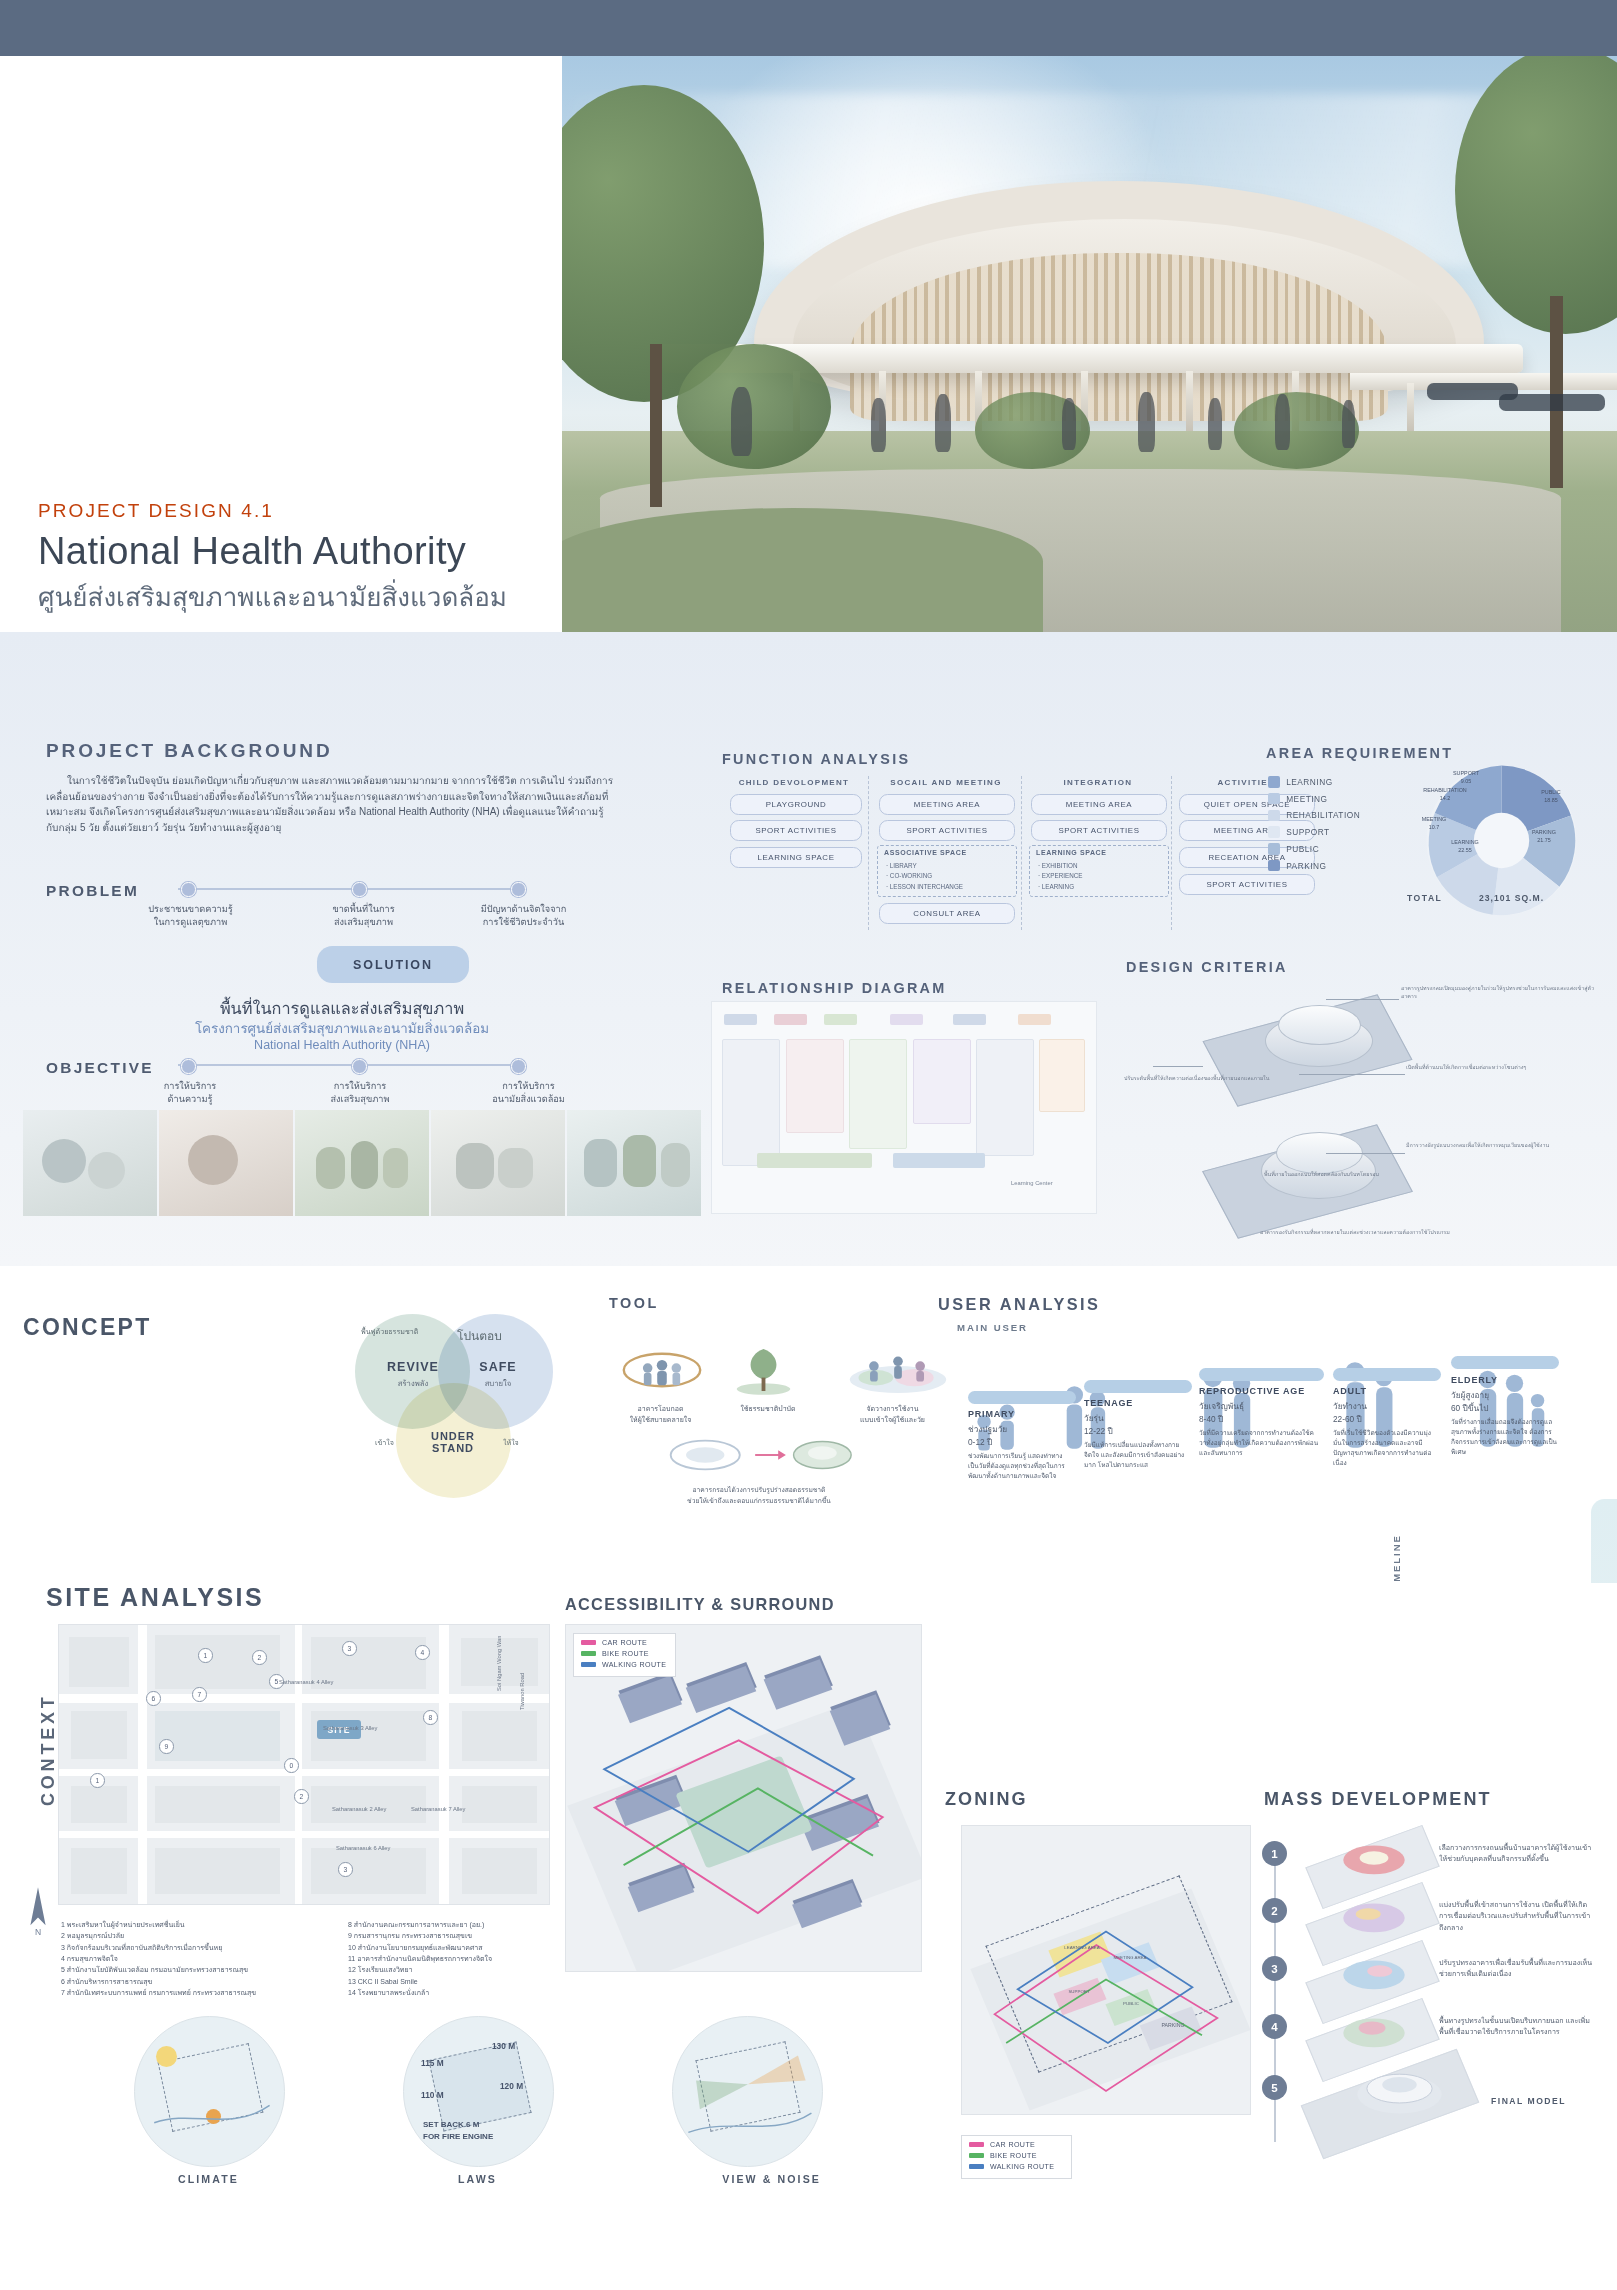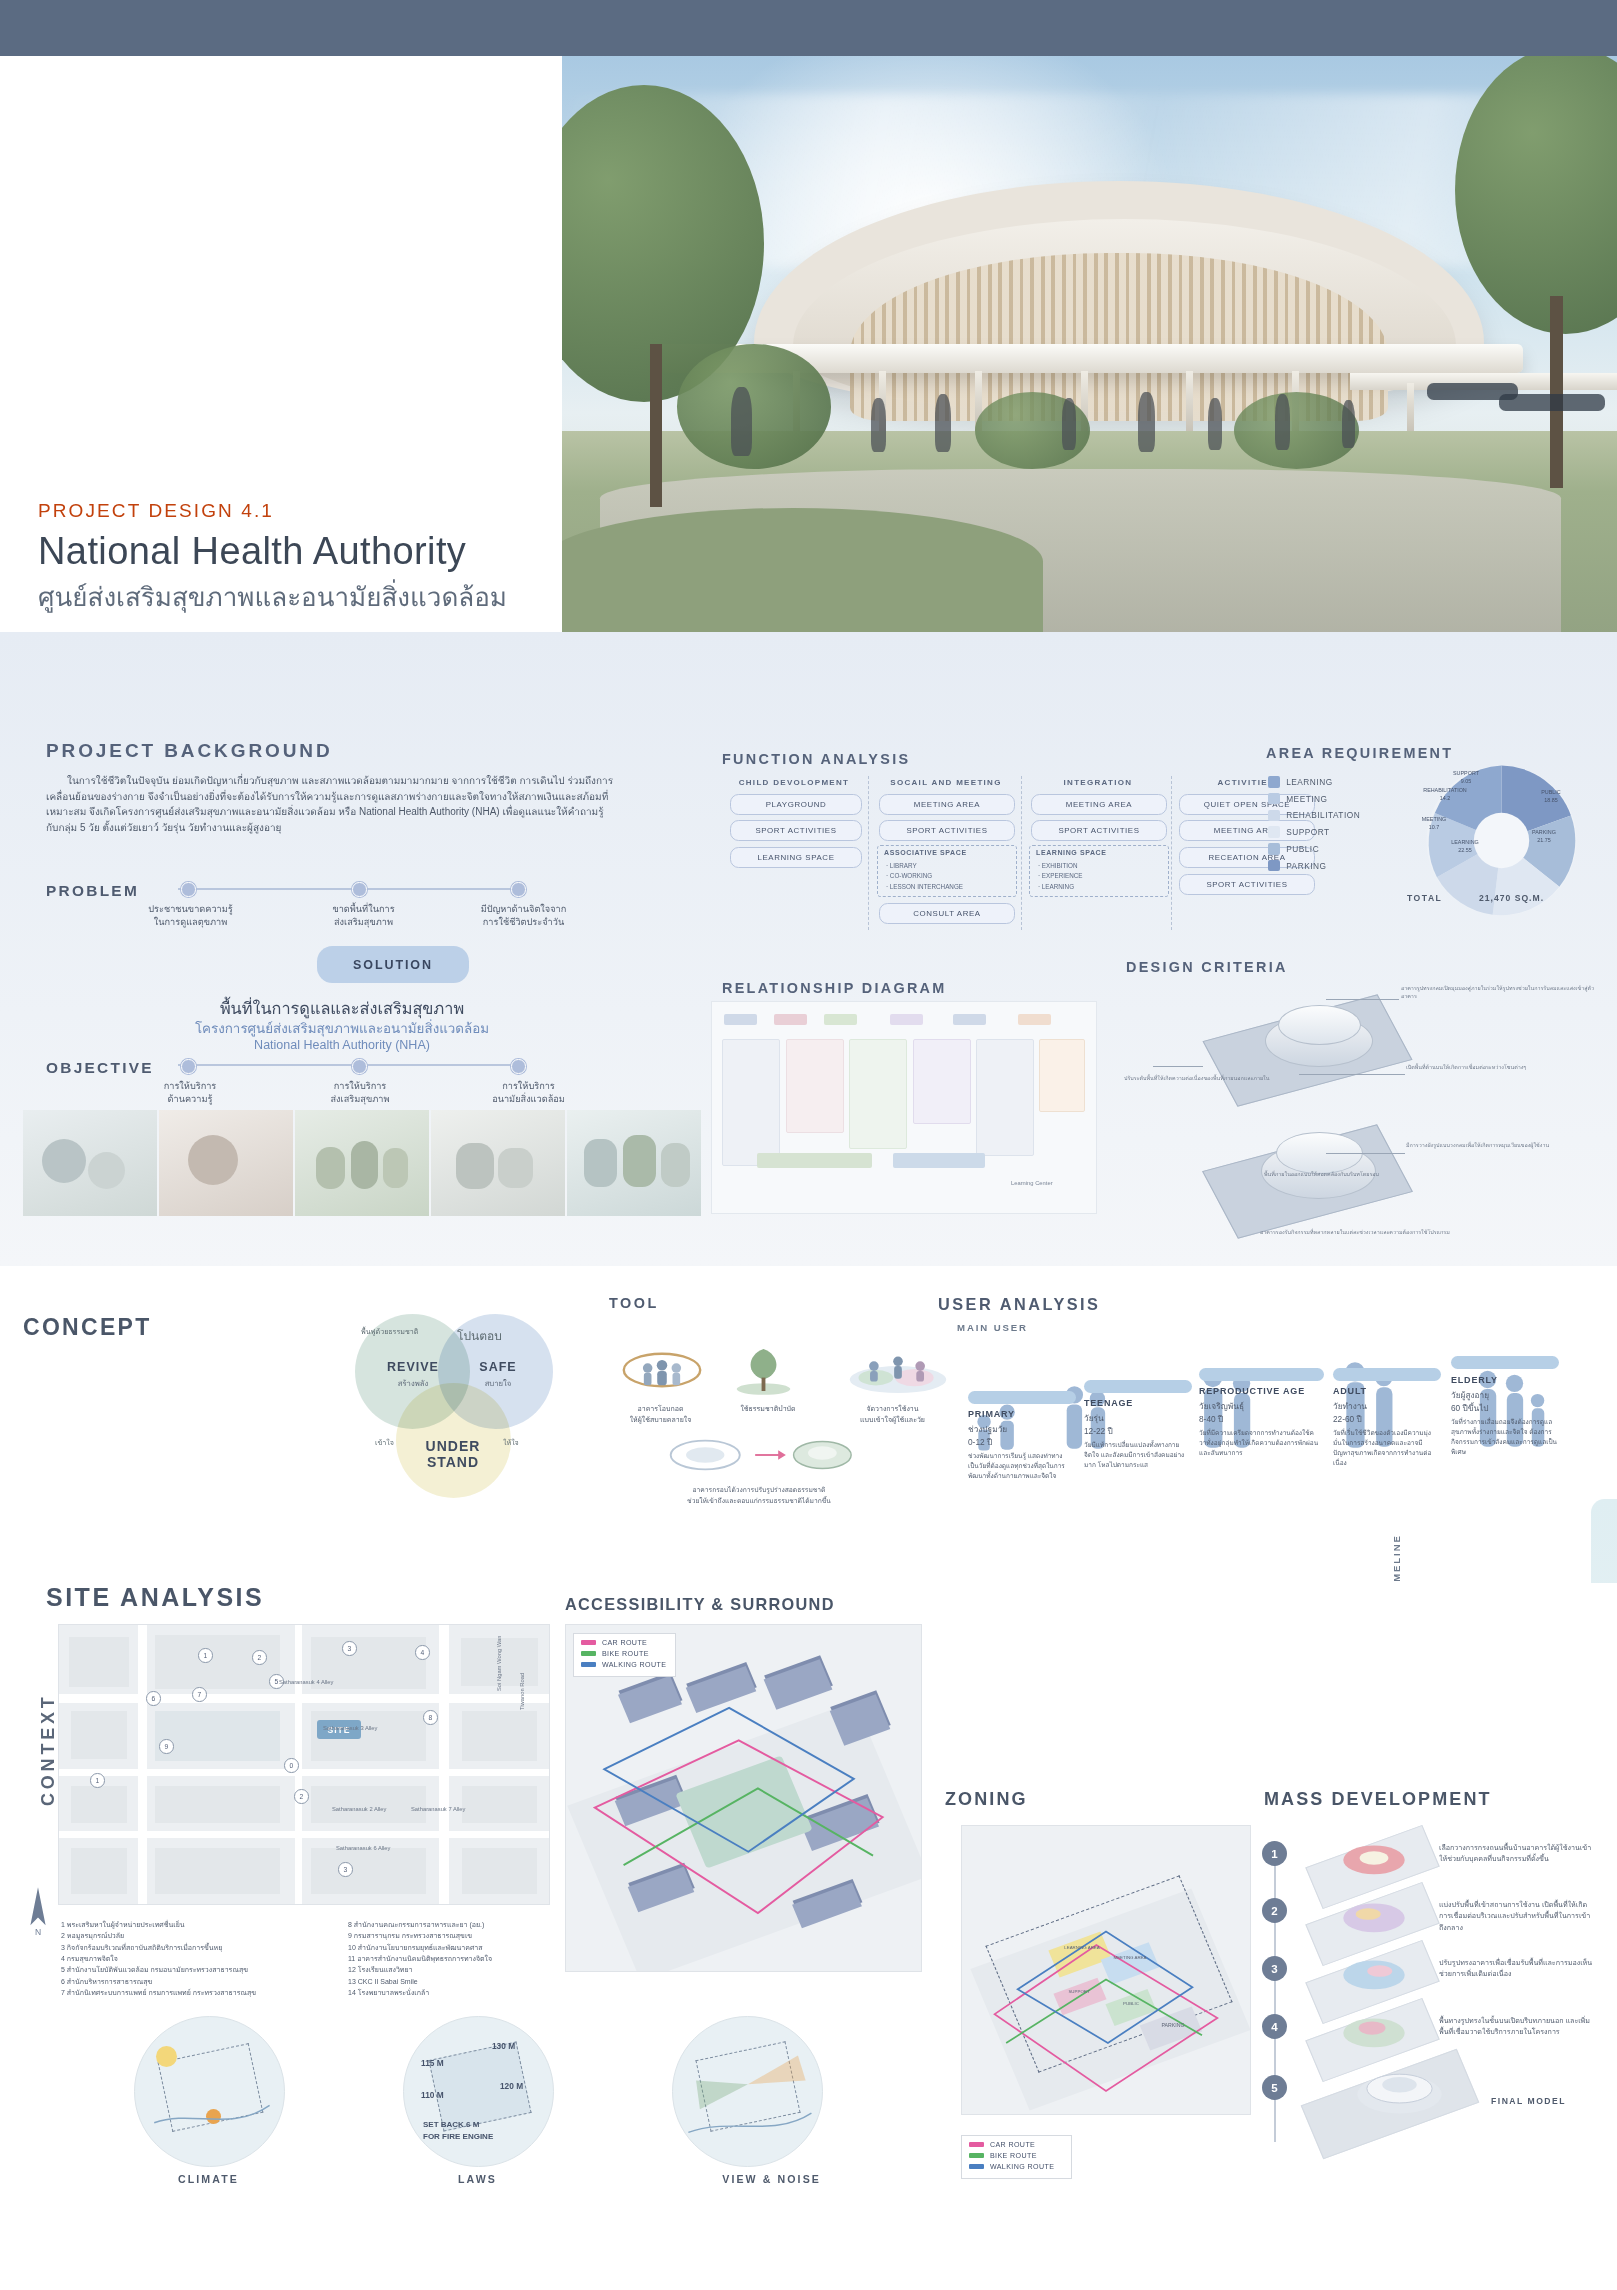--- a/index.html
+++ b/index.html
@@ -330,21 +330,21 @@
     <span>MEETING</span><br><span>10.7</span>
   </div>
   <div style="position:absolute;left:1439px;top:838px;font-size:5.4px;color:#46536b;text-align:center;width:52px;line-height:1.5;">
     <span>LEARNING</span><br><span>22.55</span>
   </div>
   <div style="position:absolute;left:1520px;top:828px;font-size:5.4px;color:#46536b;text-align:center;width:48px;line-height:1.5;">
     <span>PARKING</span><br><span>21.75</span>
   </div>
 
   <div style="position:absolute;left:1407px;top:893px;font-size:8.6px;letter-spacing:1.5px;color:#4f5a6c;font-weight:700;">TOTAL</div>
-  <div style="position:absolute;left:1479px;top:893px;font-size:8.6px;letter-spacing:1px;color:#4f5a6c;font-weight:700;">21,470 SQ.M.</div>
+  <div style="position:absolute;left:1479px;top:893px;font-size:8.6px;letter-spacing:1px;color:#4f5a6c;font-weight:700;">23,101 SQ.M.</div>
 
   <div style="position:absolute;left:722px;top:980px;" class="h-sec-sm">RELATIONSHIP DIAGRAM</div>
   <div style="position:absolute;left:711px;top:1001px;width:384px;height:211px;background:#f7f9fb;border:1px solid #e3e8ee;"></div>
   <div class="rel-cell" style="left:724px;top:1014px;width:33px;height:10.6px;background:#cfd9e8;"></div>
   <div class="rel-cell" style="left:774px;top:1014px;width:33px;height:10.6px;background:#e9cfd6;"></div>
   <div class="rel-cell" style="left:824px;top:1014px;width:33px;height:10.6px;background:#d8e6d3;"></div>
   <div class="rel-cell" style="left:890px;top:1014px;width:33px;height:10.6px;background:#e2dcee;"></div>
   <div class="rel-cell" style="left:953px;top:1014px;width:33px;height:10.6px;background:#cfd9e8;"></div>
   <div class="rel-cell" style="left:1018px;top:1014px;width:33px;height:10.6px;background:#f0ddcf;"></div>
   <div class="rel-cell" style="left:722px;top:1039px;width:56px;height:125px;background:#eef1f6;border:1px solid #dde3ec;"></div>
@@ -393,21 +393,21 @@
   <div style="position:absolute;left:457px;top:1326px;font-size:12px;color:#5c6a70;">โปนตอบ</div>
   <div class="venn-lab" style="left:363px;top:1360px;width:100px;">
     <b>REVIVE</b>
     <s>สร้างพลัง</s>
   </div>
   <div class="venn-lab" style="left:448px;top:1360px;width:100px;">
     <b>SAFE</b>
     <s>สบายใจ</s>
   </div>
   <div class="venn-lab" style="left:403px;top:1430px;width:100px;">
-    <b style="white-space:pre-line;font-size:14px;margin-top:8px;">UNDER
+    <b style="white-space:pre-line;font-size:11px;">UNDER
 STAND</b>
   </div>
   <div style="position:absolute;left:375px;top:1437px;font-size:7.1px;color:#5c6a70;">เข้าใจ</div>
   <div style="position:absolute;left:503px;top:1437px;font-size:7.1px;color:#5c6a70;">ให้ใจ</div>
 
   <div style="position:absolute;left:609px;top:1295px;font-size:14.4px;letter-spacing:2.5px;color:#4f5b70;font-weight:700;">TOOL</div>
 
   <svg style="position:absolute;left:619px;top:1345px;" width="86" height="50" viewBox="0 0 90 52">
     <ellipse cx="45" cy="26" rx="40" ry="17" fill="none" stroke="#c8a36a" stroke-width="2.5"></ellipse>
     <circle cx="30" cy="24" r="5" fill="#93a7bd"></circle>

